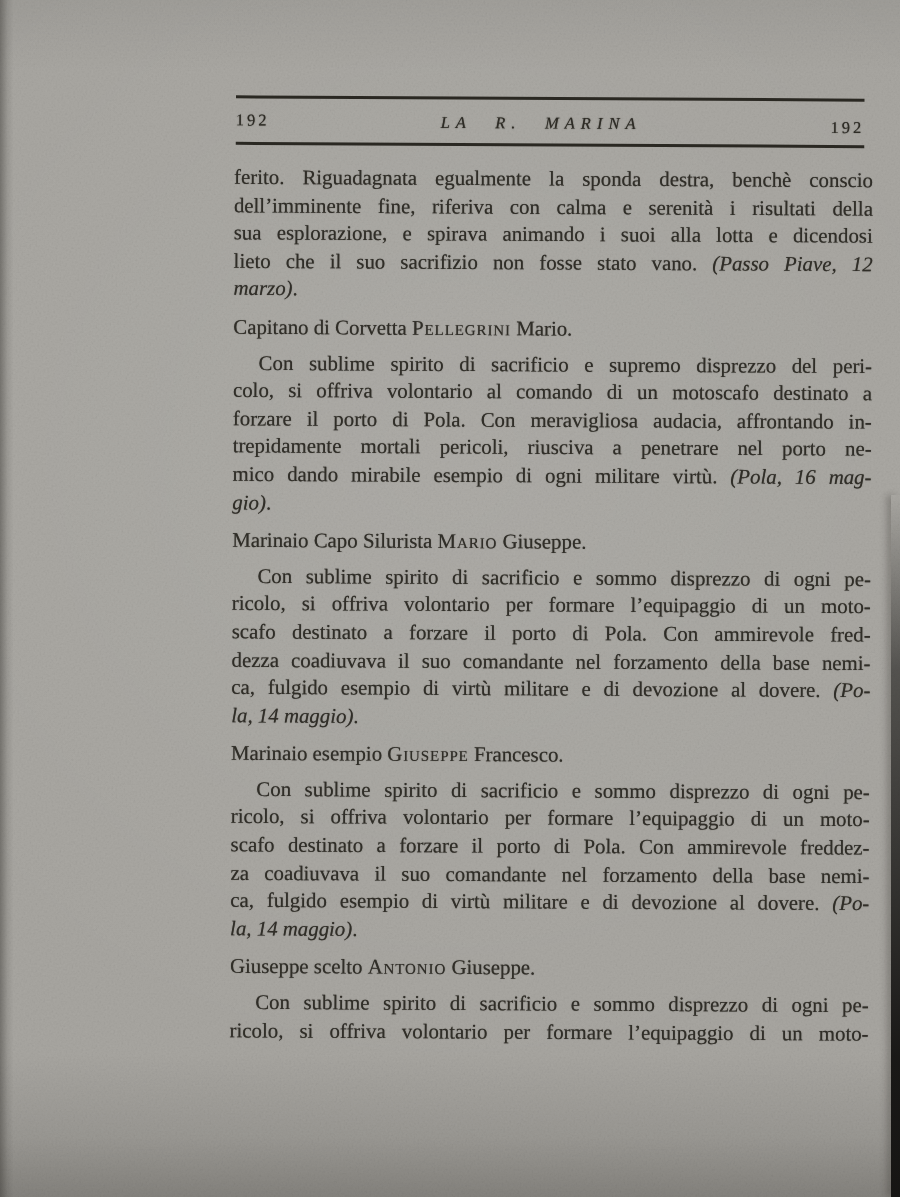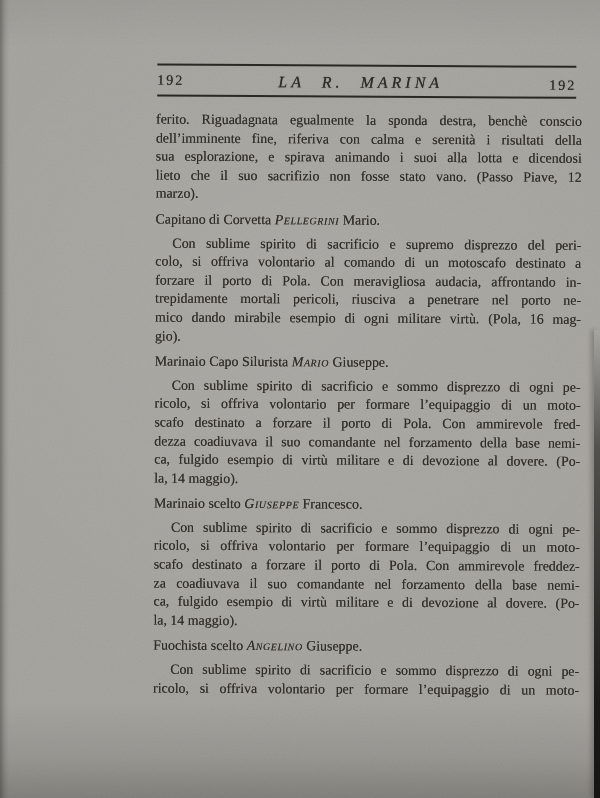--- a/index.html
+++ b/index.html
@@ -30,43 +30,43 @@
   .scan{position:absolute;inset:0;transform:rotate(0.3deg);transform-origin:40% 40%;}
 
   
   .running-header{
     position:absolute;left:156px;top:64px;width:419px;height:29px;
     border-top:2.5px solid #2a2822;border-bottom:2px solid #2a2822;
     display:flex;align-items:center;justify-content:space-between;
     color:#2e2c26;
   }
   .page-num{
-    font-size:14px;letter-spacing:2px;
+    font-size:11px;letter-spacing:2px;
     text-shadow:0 0 0.7px rgba(46,44,38,0.85);
   }
   .page-num.right{transform:translateY(3px);}
   .running-title{
-    font-style:italic;font-size:16px;letter-spacing:4px;word-spacing:9px;
+    font-style:italic;font-size:11px;letter-spacing:4px;word-spacing:9px;
     text-shadow:0 0 0.8px rgba(46,44,38,0.9);
     transform:translateX(-6px) translateY(1px);
   }
 
   
   .page-body{
     position:absolute;left:155px;top:111px;width:426px;
     font-size:13.9px;line-height:18.6px;color:#302e28;
     text-shadow:0 0 0.6px rgba(48,46,40,0.75);
   }
   .paragraph{margin:0;}
   .body-line{text-align:justify;text-align-last:justify;}
   .body-line.last{text-align-last:left;}
   .body-line.indent{padding-left:17px;}
   .section-heading{margin:7px 0 5px 0;text-align:left;}
-  .sc{font-variant:small-caps;letter-spacing:0.6px;font-style:italic;}
-  .it{}
+  .sc{font-variant:small-caps;letter-spacing:0.6px;}
+  .it{font-style:italic;}
 </style>
 </head>
 <body>
 
 <div class="vignette"></div>
 <svg class="noise-svg" xmlns="http://www.w3.org/2000/svg">
   <filter id="grain">
     <feTurbulence type="fractalNoise" baseFrequency="0.75" numOctaves="2" stitchTiles="stitch"></feTurbulence>
     <feColorMatrix type="saturate" values="0"></feColorMatrix>
   </filter>
@@ -100,30 +100,30 @@
       </div>
       <div class="section-heading"><span>Marinaio Capo Silurista </span><span class="sc">Mario</span><span> Giuseppe.</span></div>
       <div class="paragraph">
         <div class="body-line indent"><span>Con sublime spirito di sacrificio e sommo disprezzo di ogni pe-</span></div>
         <div class="body-line"><span>ricolo, si offriva volontario per formare l’equipaggio di un moto-</span></div>
         <div class="body-line"><span>scafo destinato a forzare il porto di Pola. Con ammirevole fred-</span></div>
         <div class="body-line"><span>dezza coadiuvava il suo comandante nel forzamento della base nemi-</span></div>
         <div class="body-line"><span>ca, fulgido esempio di virtù militare e di devozione al dovere. </span><span class="it">(Po-</span></div>
         <div class="body-line last"><span class="it">la, 14 maggio)</span><span>.</span></div>
       </div>
-      <div class="section-heading"><span>Marinaio scelto </span><span class="sc">Giuseppe</span><span> Francesco.</span></div>
+      <div class="section-heading"><span>Marinaio esempio </span><span class="sc">Giuseppe</span><span> Francesco.</span></div>
       <div class="paragraph">
         <div class="body-line indent"><span>Con sublime spirito di sacrificio e sommo disprezzo di ogni pe-</span></div>
         <div class="body-line"><span>ricolo, si offriva volontario per formare l’equipaggio di un moto-</span></div>
         <div class="body-line"><span>scafo destinato a forzare il porto di Pola. Con ammirevole freddez-</span></div>
         <div class="body-line"><span>za coadiuvava il suo comandante nel forzamento della base nemi-</span></div>
         <div class="body-line"><span>ca, fulgido esempio di virtù militare e di devozione al dovere. </span><span class="it">(Po-</span></div>
         <div class="body-line last"><span class="it">la, 14 maggio)</span><span>.</span></div>
       </div>
-      <div class="section-heading"><span>Fuochista scelto </span><span class="sc">Angelino</span><span> Giuseppe.</span></div>
+      <div class="section-heading"><span>Giuseppe scelto </span><span class="sc">Antonio</span><span> Giuseppe.</span></div>
       <div class="paragraph">
         <div class="body-line indent"><span>Con sublime spirito di sacrificio e sommo disprezzo di ogni pe-</span></div>
         <div class="body-line"><span>ricolo, si offriva volontario per formare l’equipaggio di un moto-</span></div>
       </div>
     </div>
 
 </div>
 
 <div class="edge-left"></div>
 <div class="edge-right"></div>

